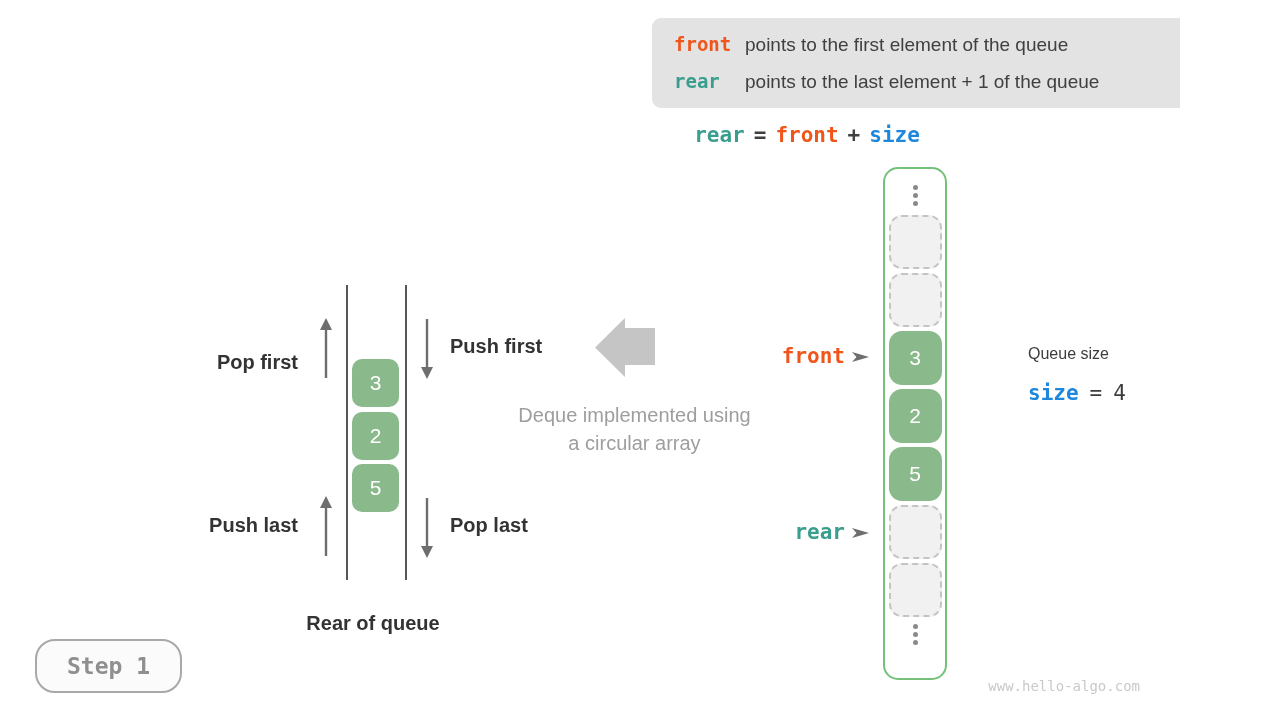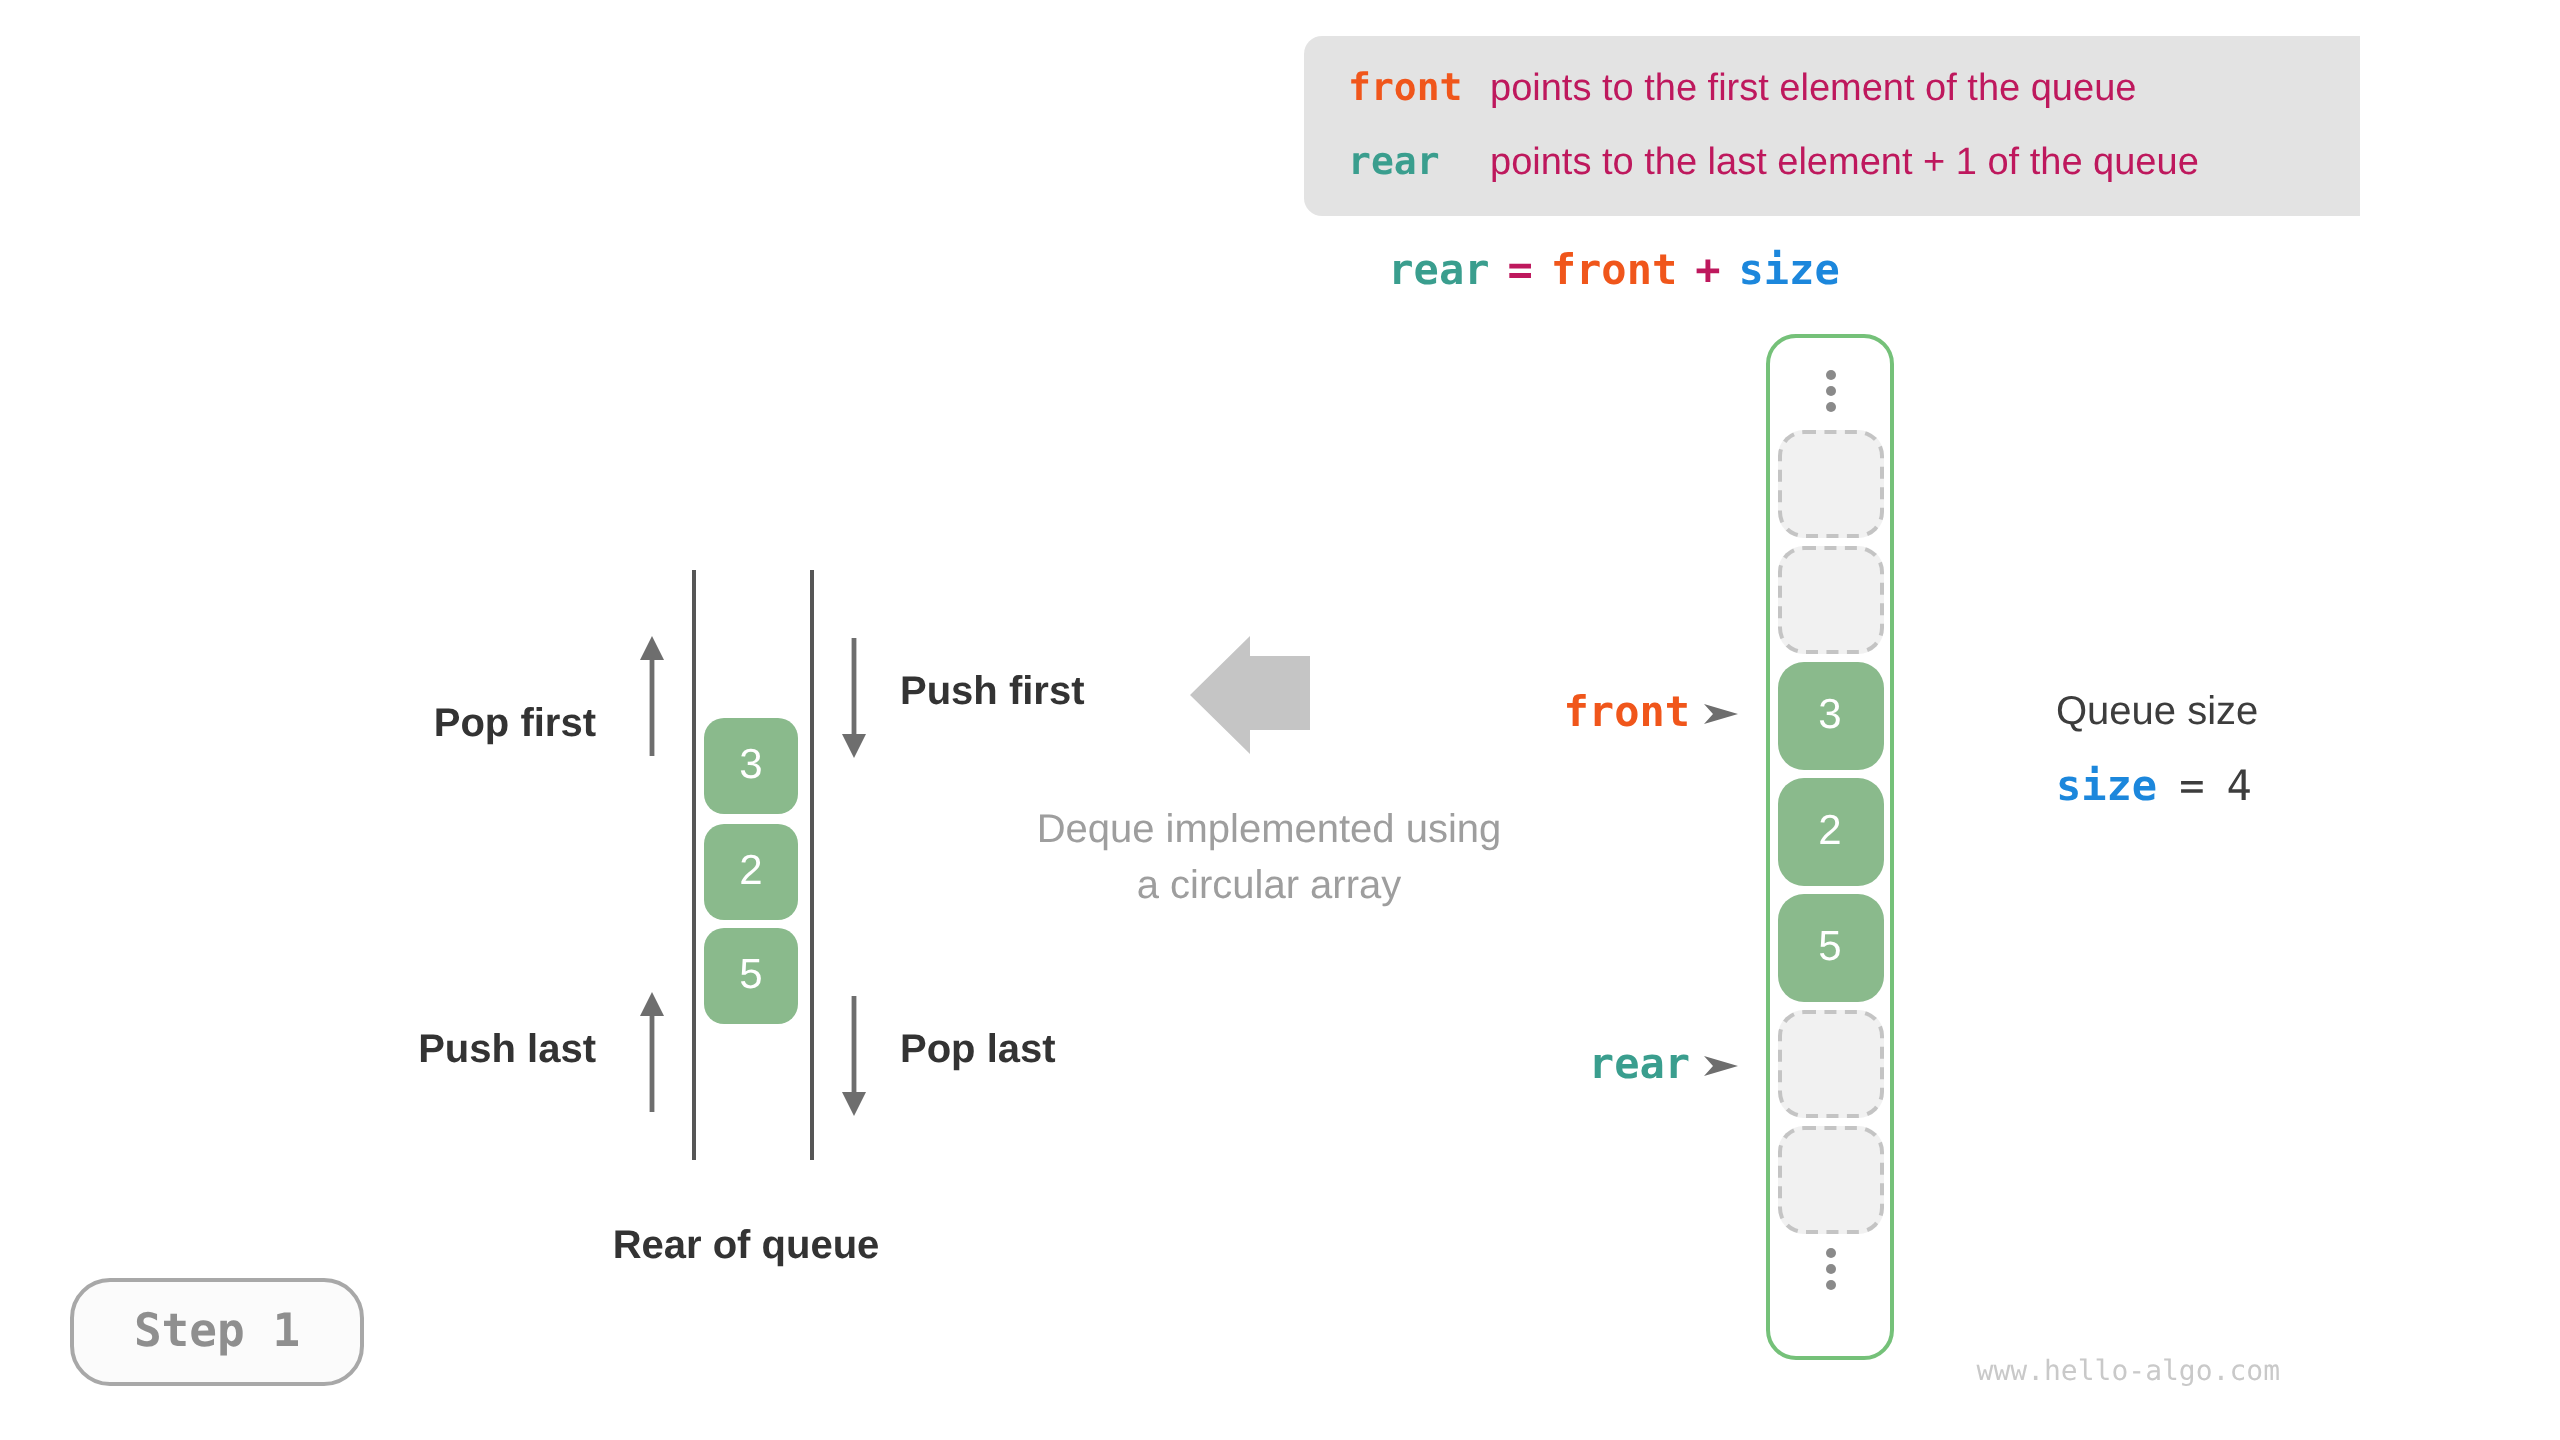--- a/index.html
+++ b/index.html
@@ -11,21 +11,21 @@
   .info-box{position:absolute;left:652px;top:18px;width:558px;height:90px;
             background:var(--info-bg,#e3e3e3);border-radius:9px;
             display:flex;flex-direction:column;justify-content:space-evenly;
             padding:0 0 0 22px;box-sizing:border-box;}
   .info-line{display:flex;align-items:baseline;font-size:19px;line-height:22px;}
   .info-key{font-family:"DejaVu Sans Mono",monospace;font-weight:bold;font-size:19px;
             display:inline-block;min-width:71px;}
   .key-orange{color:var(--orange,#f0561b);}
   .key-teal{color:var(--teal,#3a9e8e);}
   .key-blue{color:var(--blue,#1c87dc);}
-  .tok-dark{color:#be185d;}
+  .tok-dark{color:#404040;}
 
   
   .formula{position:absolute;left:657px;top:121px;width:300px;height:28px;
            display:flex;justify-content:center;align-items:center;gap:9px;
            font-family:"DejaVu Sans Mono",monospace;font-weight:bold;font-size:21px;}
 
   
   .h-label{position:absolute;font-weight:bold;font-size:20px;color:#333;}
   .center{text-align:center;}
   .right{text-align:right;}
@@ -56,21 +56,21 @@
             justify-content:center;align-items:center;gap:3px;margin:0 0 3px 0;}
   .ellipsis span{width:5px;height:5px;border-radius:50%;background:#8a8a8a;}
 
   
   .pointer-label{position:absolute;left:645px;width:200px;text-align:right;
                  font-family:"DejaVu Sans Mono",monospace;font-weight:bold;font-size:21px;}
   .pointer-front{top:344px;color:var(--orange,#f0561b);}
   .pointer-rear{top:520px;color:var(--teal,#3a9e8e);}
 
   
-  .qsize-title{position:absolute;left:1028px;top:345px;font-size:20px;font-weight:500;color:#3d3d3d;}
+  .qsize-title{position:absolute;left:1028px;top:345px;font-size:16px;font-weight:500;color:#3d3d3d;}
   .qsize-eq{position:absolute;left:1028px;top:381px;display:flex;gap:11px;align-items:baseline;
             font-family:"DejaVu Sans Mono",monospace;font-size:21px;}
   .qsize-eq .var{font-weight:bold;color:var(--blue,#1c87dc);}
   .qsize-eq .op,.qsize-eq .val{color:#3d3d3d;font-weight:500;}
 
   
   .step-badge{position:absolute;left:35px;top:639px;width:147px;height:54px;
               background:#fbfbfb;border:2px solid #a8a8a8;border-radius:20px;
               display:flex;align-items:center;justify-content:center;
               font-family:"DejaVu Sans Mono",monospace;font-weight:bold;font-size:23px;

